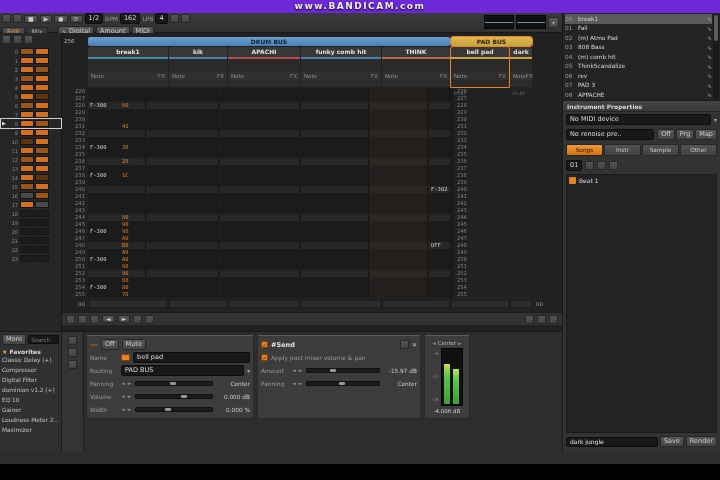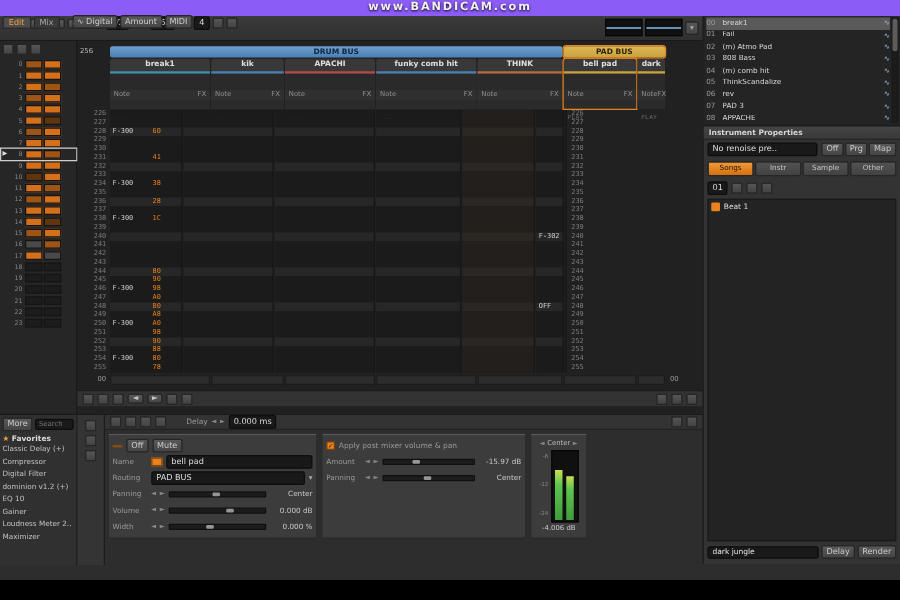--- a/index.html
+++ b/index.html
@@ -1,18 +1,18 @@
 <!DOCTYPE html>
 <html><head>
 <meta charset="utf-8">
 <style>
   *{margin:0;padding:0;box-sizing:border-box}
   html,body{width:720px;height:480px;background:#000;overflow:hidden;
     font-family:"DejaVu Sans","Liberation Sans",sans-serif;color:#ccc}
-  .screen{position:absolute;top:0;left:0;width:720px;height:480px;background:#8b5cf6}
+  .screen{position:absolute;top:0;left:0;width:720px;height:480px;background:#6d28d9}
   .wm{position:absolute;top:0;left:0;right:0;height:13px;text-align:center;color:#f0f0f0;
     font-size:9px;font-weight:bold;letter-spacing:1.5px;line-height:13px;text-shadow:0 1px 2px #000}
   .app{position:absolute;top:13px;left:0;width:720px;height:451px;background:#2d2d2d}
 
   
   .btn{background:linear-gradient(#585858,#454545);border:1px solid #262626;border-radius:2px;
     color:#ccc;font-size:6.5px;line-height:9px;padding:0 3px;display:inline-flex;align-items:center;gap:2px;white-space:nowrap}
   .btn.act{background:linear-gradient(#f09a3a,#d4700f);color:#241202;border-color:#8a4a10}
   .disp{background:#191919;border:1px solid #0d0d0d;color:#ddd;font-size:6.5px;line-height:9px;
     padding:0 3px;border-radius:2px;white-space:nowrap;overflow:hidden}
@@ -27,21 +27,21 @@
   .thumb{position:absolute;top:0;width:6px;height:3px;background:#969696;border-radius:1px}
   .t-c{left:45%}.t-60{left:60%}.t-40{left:38%}.t-35{left:32%}
   .chev{color:#aaa;font-size:6px}
 
   
   .leftcol{position:absolute;left:0;top:0;width:562px;height:438px}
   .tbar{position:absolute;left:0;top:0;width:562px;height:20px;background:linear-gradient(#3a3a3a,#303030);
     border-bottom:1px solid #191919}
   .tb-row{position:absolute;left:2px;display:flex;align-items:center;gap:2px}
   .tb-row1{top:1px;height:9px}
-  .tb-row2{top:0;height:9px}
+  .tb-row2{top:14px;height:9px}
   .tab{background:#3a3a3a;border:1px solid #262626;border-bottom:none;border-radius:2px 2px 0 0;
     font-size:6.5px;line-height:8px;padding:0 4px;color:#aaa}
   .tab.act{background:#4c4c4c;color:#f0a23c}
   .scopes{position:absolute;right:3px;top:2px;display:flex;gap:2px;align-items:center}
   .scope{width:30px;height:14px;background:#101010;border:1px solid #060606;
     background-image:linear-gradient(transparent 6px,#5f93b8 6px,#5f93b8 7px,transparent 7px)}
 
   
   .mx{position:absolute;left:0;top:20px;width:62px;height:298px;background:#262626;border-right:1px solid #171717}
   .mx-head{display:flex;gap:2px;padding:2px}
@@ -1029,34 +1029,20 @@
             </div>
         </div>
 
         <div class="stripcol">
           <span class="isq"></span>
           <span class="isq"></span>
           <span class="isq"></span>
         </div>
 
         <div class="dsp">
-          <div class="dsp-top">
-            <span class="isq"></span>
-            <span class="isq"></span>
-            <span class="isq"></span>
-            <span class="isq"></span>
-            <span style="width:10px"></span>
-            <span class="lbl">Delay</span>
-            <span class="st">◄</span>
-            <span class="st">►</span>
-            <span class="disp">0.000 ms</span>
-            <span style="flex:1"></span>
-            <span class="isq"></span>
-            <span class="isq"></span>
-          </div>
 
           <div class="dsp-panels">
 
             <div class="dev dev1">
               <div class="dev-row">
                 <span class="btn act"> </span>
                 <span class="btn">Off</span>
                 <span class="btn">Mute</span>
               </div>
               <div class="dev-row">
@@ -1094,20 +1080,27 @@
                 <span class="slider">
                     <span class="thumb t-40"></span>
                   </span>
                 <span class="prm-v">0.000 %</span>
               </div>
             </div>
 
             <div class="dev dev2">
               <div class="dev-row">
                 <span class="cb">✓</span>
+                <span class="dev-title">#Send</span>
+                <span style="flex:1"></span>
+                <span class="isq"></span>
+                <span class="ic">✕</span>
+              </div>
+              <div class="dev-row">
+                <span class="cb">✓</span>
                 <span class="lbl">Apply post mixer volume &amp; pan</span>
               </div>
               <div class="dev-row">
                 <span class="prm-l">Amount</span>
                 <span class="st">◄</span>
                 <span class="st">►</span>
                 <span class="slider">
                     <span class="thumb t-35"></span>
                   </span>
                 <span class="prm-v">-15.97 dB</span>
@@ -1199,20 +1192,24 @@
           </div>
           </div>
         <span class="iscroll">
             <span class="ithumb"></span>
           </span>
       </div>
 
       <div class="rp-title">Instrument Properties</div>
 
       <div class="rp-row">
+        <span class="disp" style="flex:1">No MIDI device</span>
+        <span class="chev">▾</span>
+      </div>
+      <div class="rp-row">
         <span class="disp" style="flex:1">No renoise pre..</span>
         <span style="display:flex;gap:1px">
 
         <span class="btn rtab-like">Off</span>
             <span class="btn rtab-like" data-act="1">Prg</span>
             <span class="btn rtab-like">Map</span>
           </span>
       </div>
 
       <div class="rp-tabs">
@@ -1240,21 +1237,21 @@
 
       <div class="filebox">
         <div class="file-item">
           <span class="ficon"></span>
           <span>Beat 1</span>
         </div>
       </div>
 
       <div class="fname-row">
         <input value="dark jungle" style="">
-        <span class="btn">Delay</span>
+        <span class="btn">Save</span>
         <span class="btn">Render</span>
       </div>
     </div>
 
   </div>
 
   <div class="lbox-bottom"></div>
 </div>
 
 </body></html>

